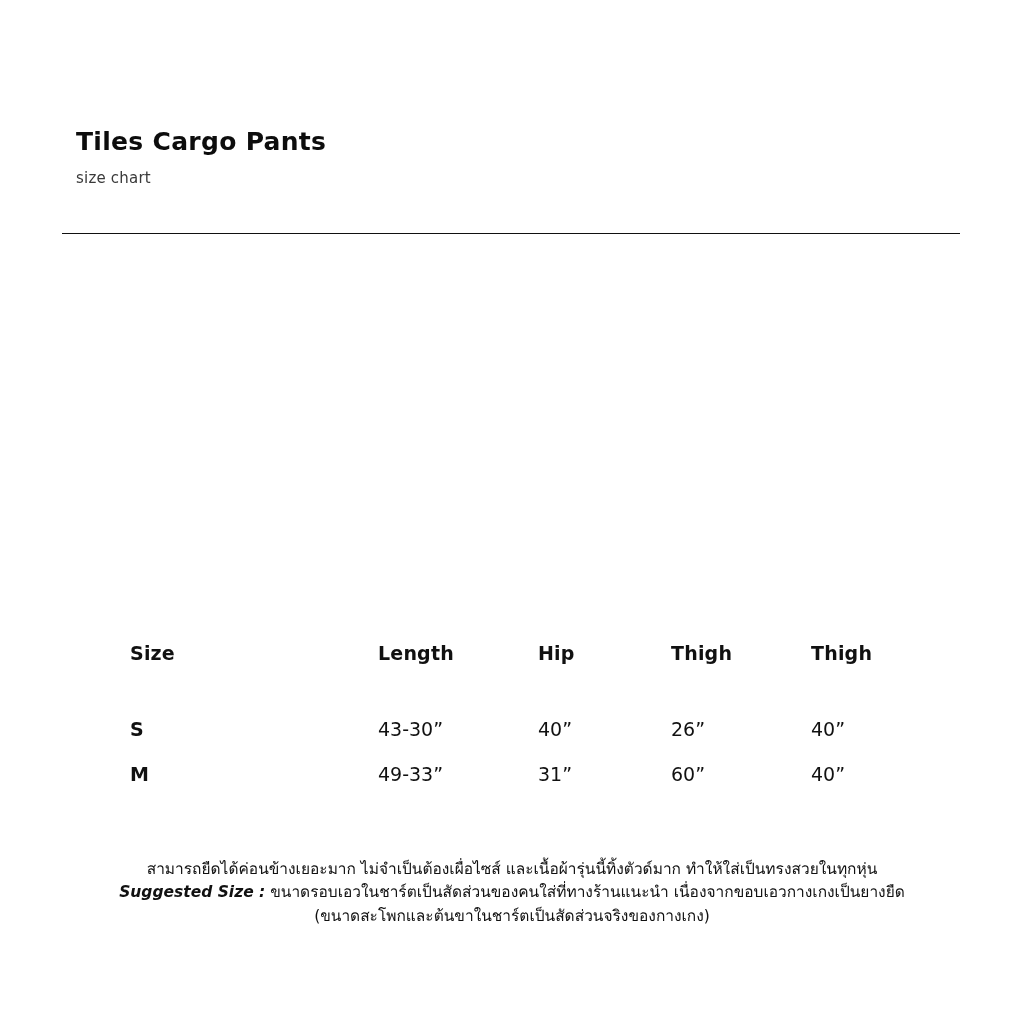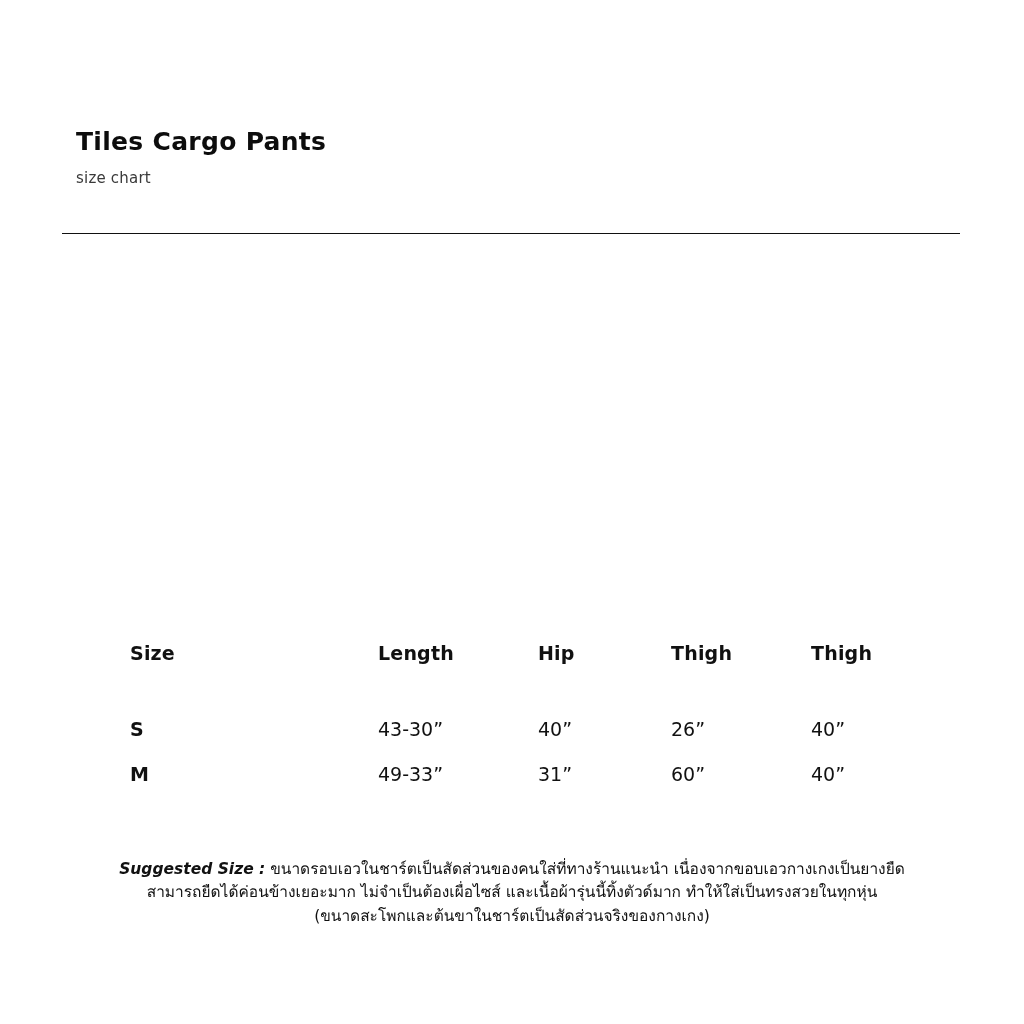--- a/index.html
+++ b/index.html
@@ -153,18 +153,18 @@
       <div class="cell c-size size">M</div>
       <div class="cell c-waist">49-33”</div>
       <div class="cell c-hip">31”</div>
       <div class="cell c-thigh">60”</div>
       <div class="cell c-length">40”</div>
     </div>
 
   </div>
 
   <div class="note">
+    <span class="line">สามารถยืดได้ค่อนข้างเยอะมาก ไม่จำเป็นต้องเผื่อไซส์ และเนื้อผ้ารุ่นนี้ทิ้งตัวด์มาก ทำให้ใส่เป็นทรงสวยในทุกหุ่น</span>
     <span class="line"><span class="lead">Suggested Size :</span><span> ขนาดรอบเอวในชาร์ตเป็นสัดส่วนของคนใส่ที่ทางร้านแนะนำ เนื่องจากขอบเอวกางเกงเป็นยางยืด</span></span>
-    <span class="line">สามารถยืดได้ค่อนข้างเยอะมาก ไม่จำเป็นต้องเผื่อไซส์ และเนื้อผ้ารุ่นนี้ทิ้งตัวด์มาก ทำให้ใส่เป็นทรงสวยในทุกหุ่น</span>
     <span class="line">(ขนาดสะโพกและต้นขาในชาร์ตเป็นสัดส่วนจริงของกางเกง)</span>
   </div>
 
 </div>
 
 </body></html>

